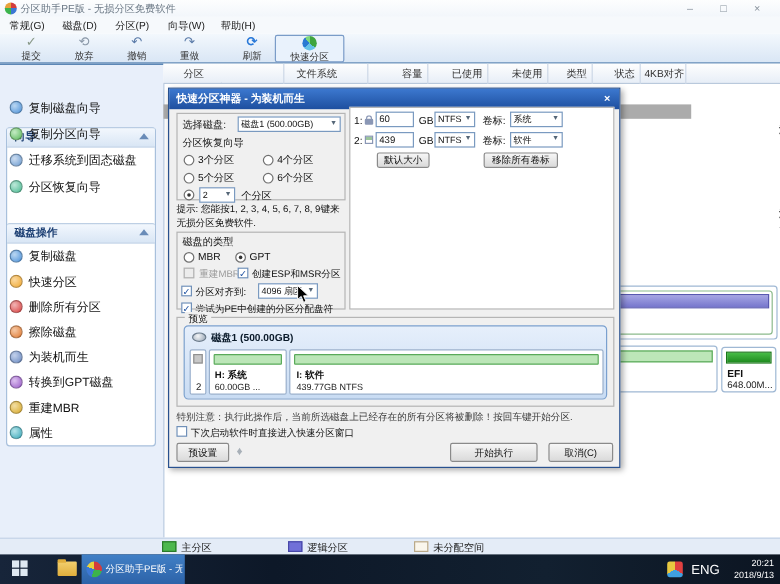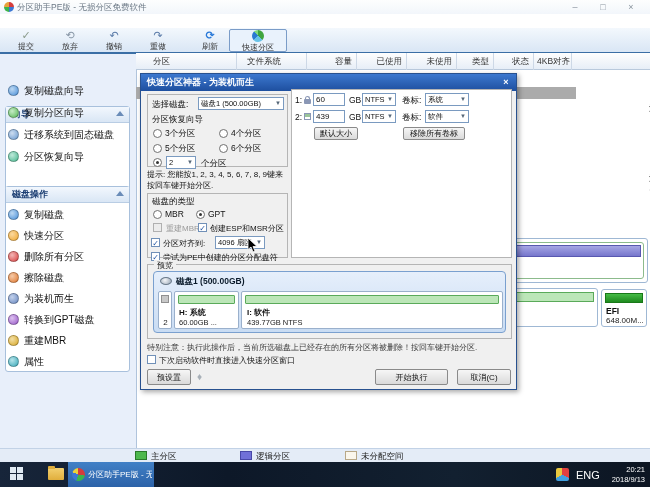--- a/index.html
+++ b/index.html
@@ -99,20 +99,27 @@
 <div id="app">
 
   <div class="abs titlebar">
     <div class="abs app-ico"></div>
     <div class="abs app-title">分区助手PE版 - 无损分区免费软件</div>
     <div class="abs winbtn" style="left:566px;">–</div>
     <div class="abs winbtn" style="left:594px;">□</div>
     <div class="abs winbtn" style="left:622px;">×</div>
   </div>
 
+  <div class="abs menubar">
+    <span class="abs menu-item" style="left:4px;">常规(G)</span>
+    <span class="abs menu-item" style="left:48px;">磁盘(D)</span>
+    <span class="abs menu-item" style="left:92px;">分区(P)</span>
+    <span class="abs menu-item" style="left:136px;">向导(W)</span>
+    <span class="abs menu-item" style="left:180px;">帮助(H)</span>
+  </div>
 
   <div class="abs toolbar">
     <div class="abs tbtn" style="left:8px;width:36px;">
       <span class="ico" style="color:#8a9a8a;">✓</span>
       <span class="lbl">提交</span>
     </div>
     <div class="abs tbtn" style="left:52px;width:36px;">
       <span class="ico" style="color:#8a98a8;">⟲</span>
       <span class="lbl">放弃</span>
     </div>
@@ -265,21 +272,21 @@
     <span class="dlbl" style="left:24px;top:69px;">5个分区</span>
     <span class="radio" style="left:78px;top:70px;"></span>
     <span class="dlbl" style="left:90px;top:69px;">6个分区</span>
     <span class="radio on" style="left:12px;top:84px;"></span>
     <div class="sel" style="left:25px;top:82px;width:30px;">
       <span>2</span><span class="ar">▼</span>
     </div>
     <span class="dlbl" style="left:60px;top:84px;">个分区</span>
 
     <span class="dlbl d8" style="left:6px;top:95px;">提示: 您能按1, 2, 3, 4, 5, 6, 7, 8, 9键来</span>
-    <span class="dlbl d8" style="left:6px;top:106px;">按回车键开始分区.</span>
+    <span class="dlbl d8" style="left:6px;top:106px;">无损分区免费软件.</span>
 
     <div class="gbox" style="left:6px;top:119px;width:141px;height:65px;"></div>
     <span class="dlbl" style="left:11px;top:122px;">磁盘的类型</span>
     <span class="radio" style="left:12px;top:136px;"></span>
     <span class="dlbl" style="left:24px;top:135px;">MBR</span>
     <span class="radio on" style="left:55px;top:136px;"></span>
     <span class="dlbl" style="left:67px;top:135px;">GPT</span>
     <span class="cbx dis" style="left:12px;top:149px;"></span>
     <span class="dlbl d8" style="left:25px;top:149px;color:#9a9a9a;">重建MBR</span>
     <span class="cbx" style="left:57px;top:149px;">✓</span>

